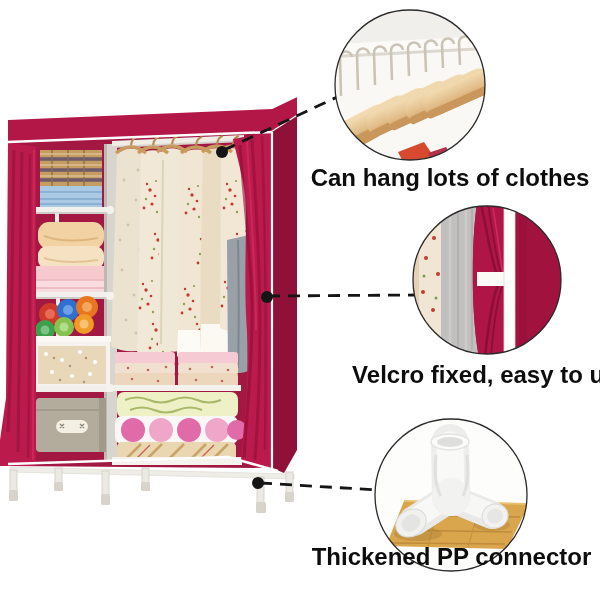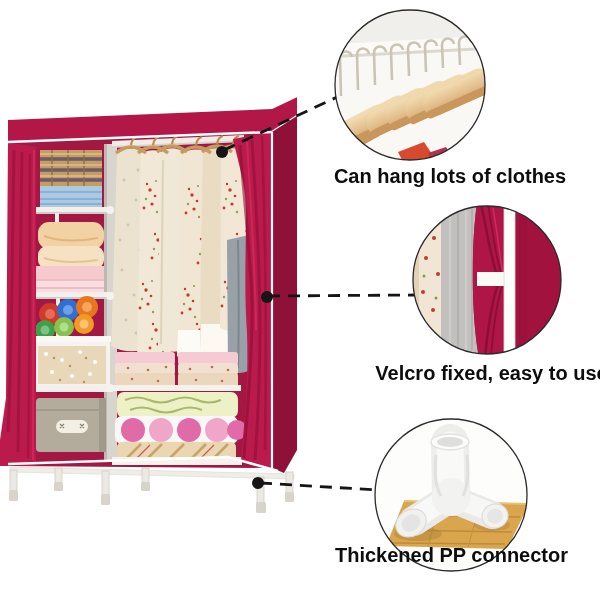--- a/index.html
+++ b/index.html
@@ -1,19 +1,19 @@
 <!DOCTYPE html>
 <html><head>
 <meta charset="utf-8">
 <style>
   html,body{margin:0;padding:0;background:#ffffff;}
   .stage{position:relative;width:600px;height:600px;background:#ffffff;overflow:hidden;
          font-family:"Liberation Sans",sans-serif;}
   .stage svg{position:absolute;left:0;top:0;}
-  .caption{position:absolute;font-weight:bold;font-size:20px;color:#0d0d0d;
+  .caption{position:absolute;font-weight:bold;font-size:24px;color:#0d0d0d;
            text-align:center;white-space:nowrap;line-height:1.1;}
   .cap1{left:308px;top:165px;width:284px;}
   .cap2{left:348px;top:362px;width:287px;}
   .cap3{left:308px;top:544px;width:287px;}
 </style>
 </head>
 <body>
 
 <div class="stage">
 <svg width="600" height="600" viewBox="0 0 600 600">

